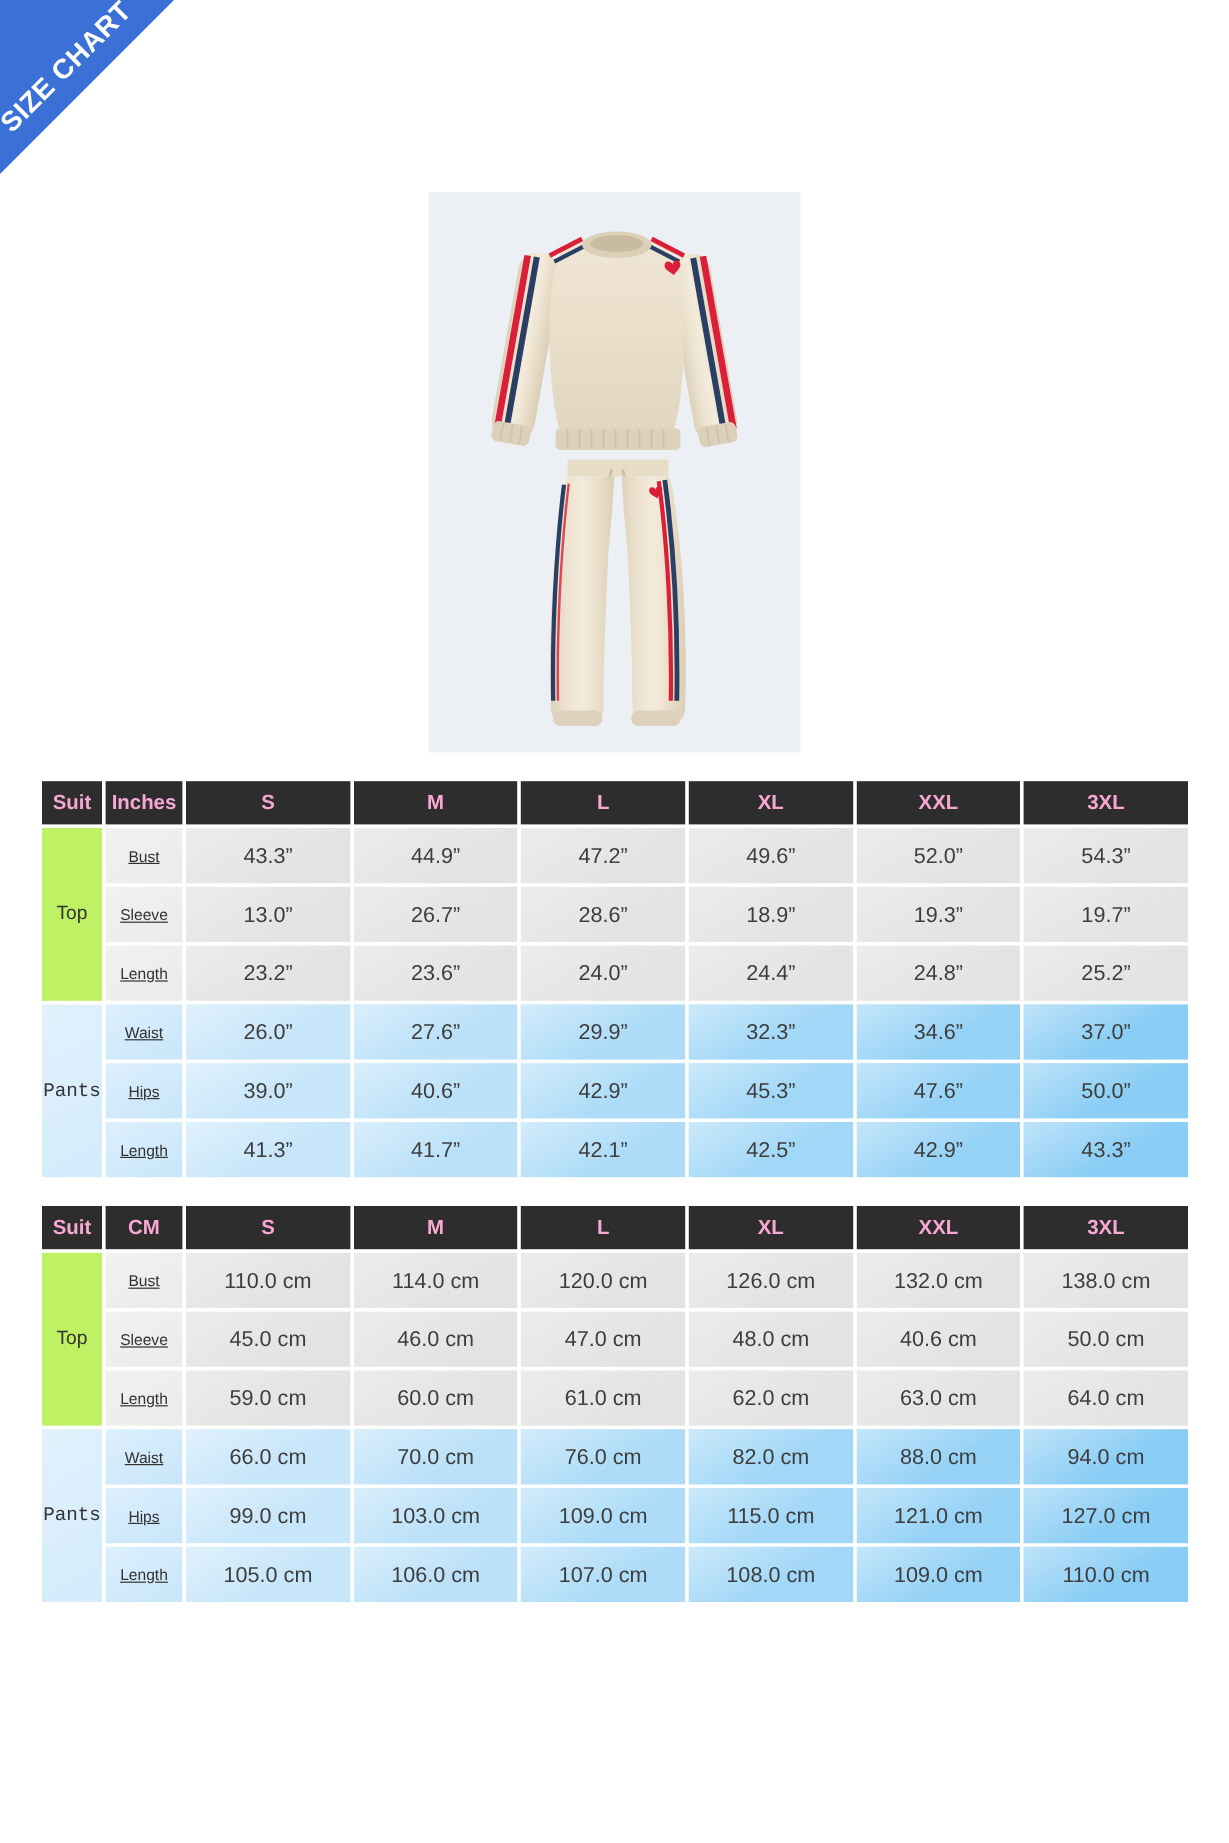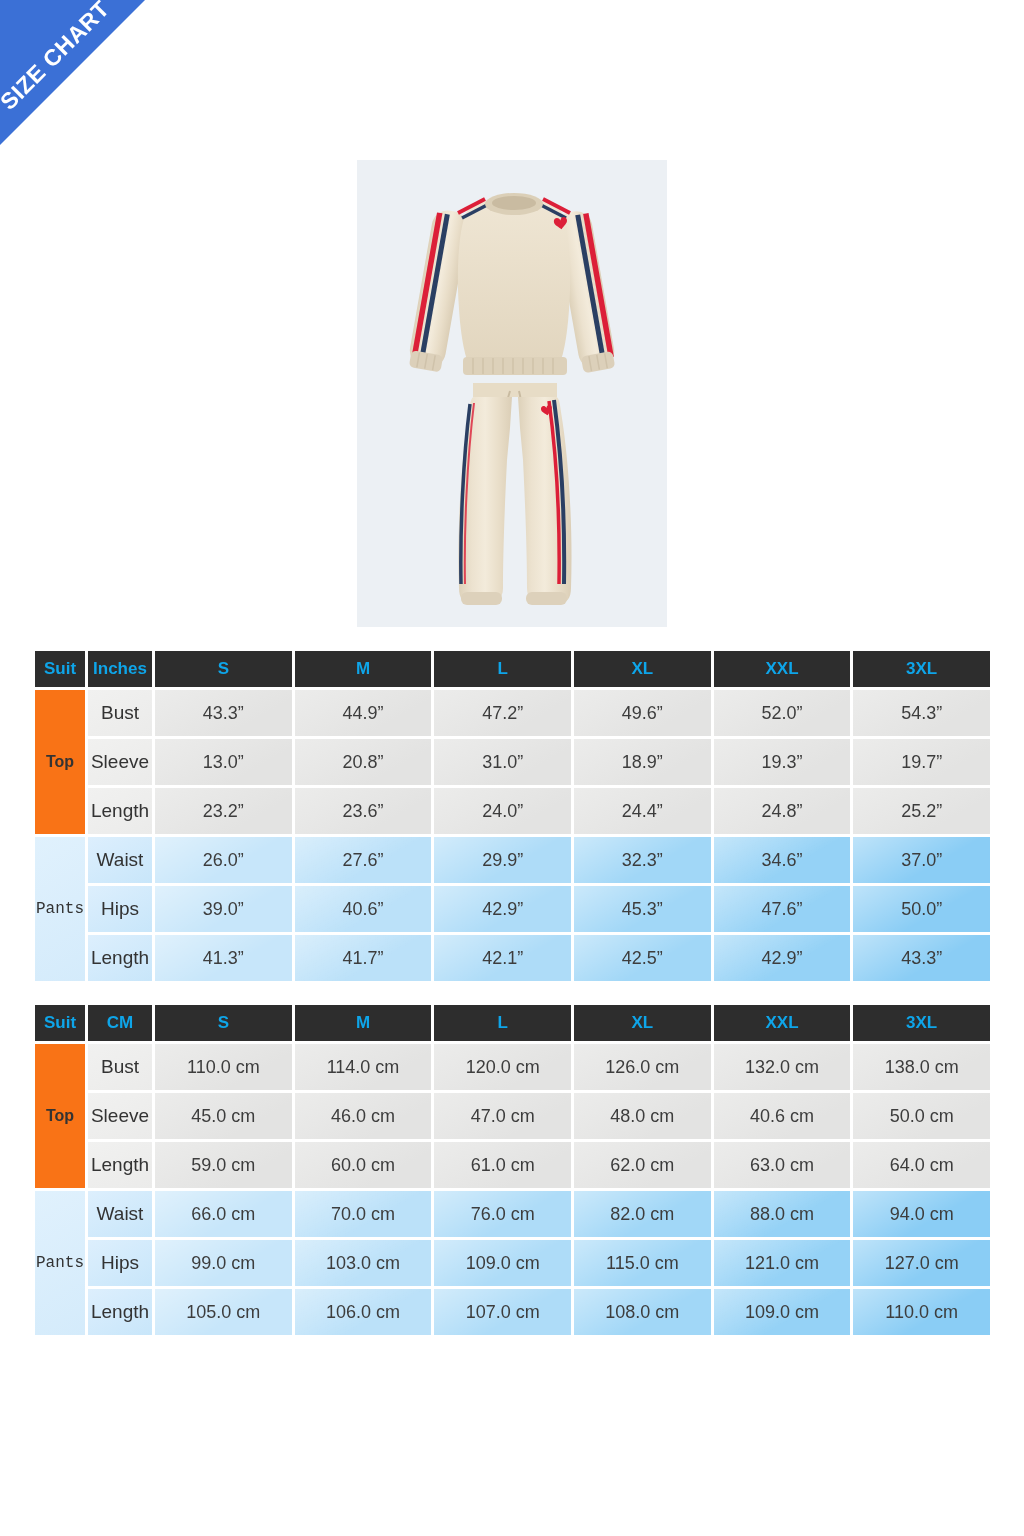--- a/index.html
+++ b/index.html
@@ -51,29 +51,29 @@
     grid-auto-rows:46px;
     gap:3px;
     background:#ffffff;
   }
   .size-table + .size-table{margin-top:24px;}
   .cell{
     display:flex;align-items:center;justify-content:center;
     color:#3d3d3d;
   }
   .cell.th{
-    background:#2d2d2d;color:#0ea5e9;
+    background:#2d2d2d;color:#f9a8d4;
     font-weight:bold;font-size:17px;
   }
   .cell.val{font-size:18px;}
-  .cell.label{font-size:19px;color:#333333;}
+  .cell.label{font-size:13px;color:#333333;text-decoration:underline;}
   .cell.suit{font-size:16px;color:#333333;}
 
   
-  .cell.suit.g0{background:#f97316;font-weight:bold;}
+  .cell.suit.g0{background:#bef264;}
   .cell.label.g0{background:linear-gradient(150deg,#f1f1f0,#ebebea);}
   .cell.val.g0{background:linear-gradient(150deg,#ececeb 0%,#e3e3e2 70%);}
 
   
   .cell.suit.g1{background:linear-gradient(150deg,#e0f1fd,#d4ebfb);font-family:Liberation Mono, monospace;}
   .cell.label.g1{background:linear-gradient(150deg,#ddeffd,#c8e6fa);}
   .cell.val.g1{background:linear-gradient(150deg,rgba(255,255,255,.45),rgba(255,255,255,0) 60%),var(--c,#bfe3f9);}
   .cell.val.g1.c0{--c:#c7e6fa;}
   .cell.val.g1.c1{--c:#bbe1f9;}
   .cell.val.g1.c2{--c:#aedcf8;}
@@ -185,22 +185,22 @@
       <div class="cell suit g0" style="grid-row: span 3;">Top</div>
       <div class="cell label g0">Bust</div>
       <div class="cell val g0 c0">43.3”</div>
       <div class="cell val g0 c1">44.9”</div>
       <div class="cell val g0 c2">47.2”</div>
       <div class="cell val g0 c3">49.6”</div>
       <div class="cell val g0 c4">52.0”</div>
       <div class="cell val g0 c5">54.3”</div>
       <div class="cell label g0">Sleeve</div>
       <div class="cell val g0 c0">13.0”</div>
-      <div class="cell val g0 c1">20.8”</div>
-      <div class="cell val g0 c2">31.0”</div>
+      <div class="cell val g0 c1">26.7”</div>
+      <div class="cell val g0 c2">28.6”</div>
       <div class="cell val g0 c3">18.9”</div>
       <div class="cell val g0 c4">19.3”</div>
       <div class="cell val g0 c5">19.7”</div>
       <div class="cell label g0">Length</div>
       <div class="cell val g0 c0">23.2”</div>
       <div class="cell val g0 c1">23.6”</div>
       <div class="cell val g0 c2">24.0”</div>
       <div class="cell val g0 c3">24.4”</div>
       <div class="cell val g0 c4">24.8”</div>
       <div class="cell val g0 c5">25.2”</div>

